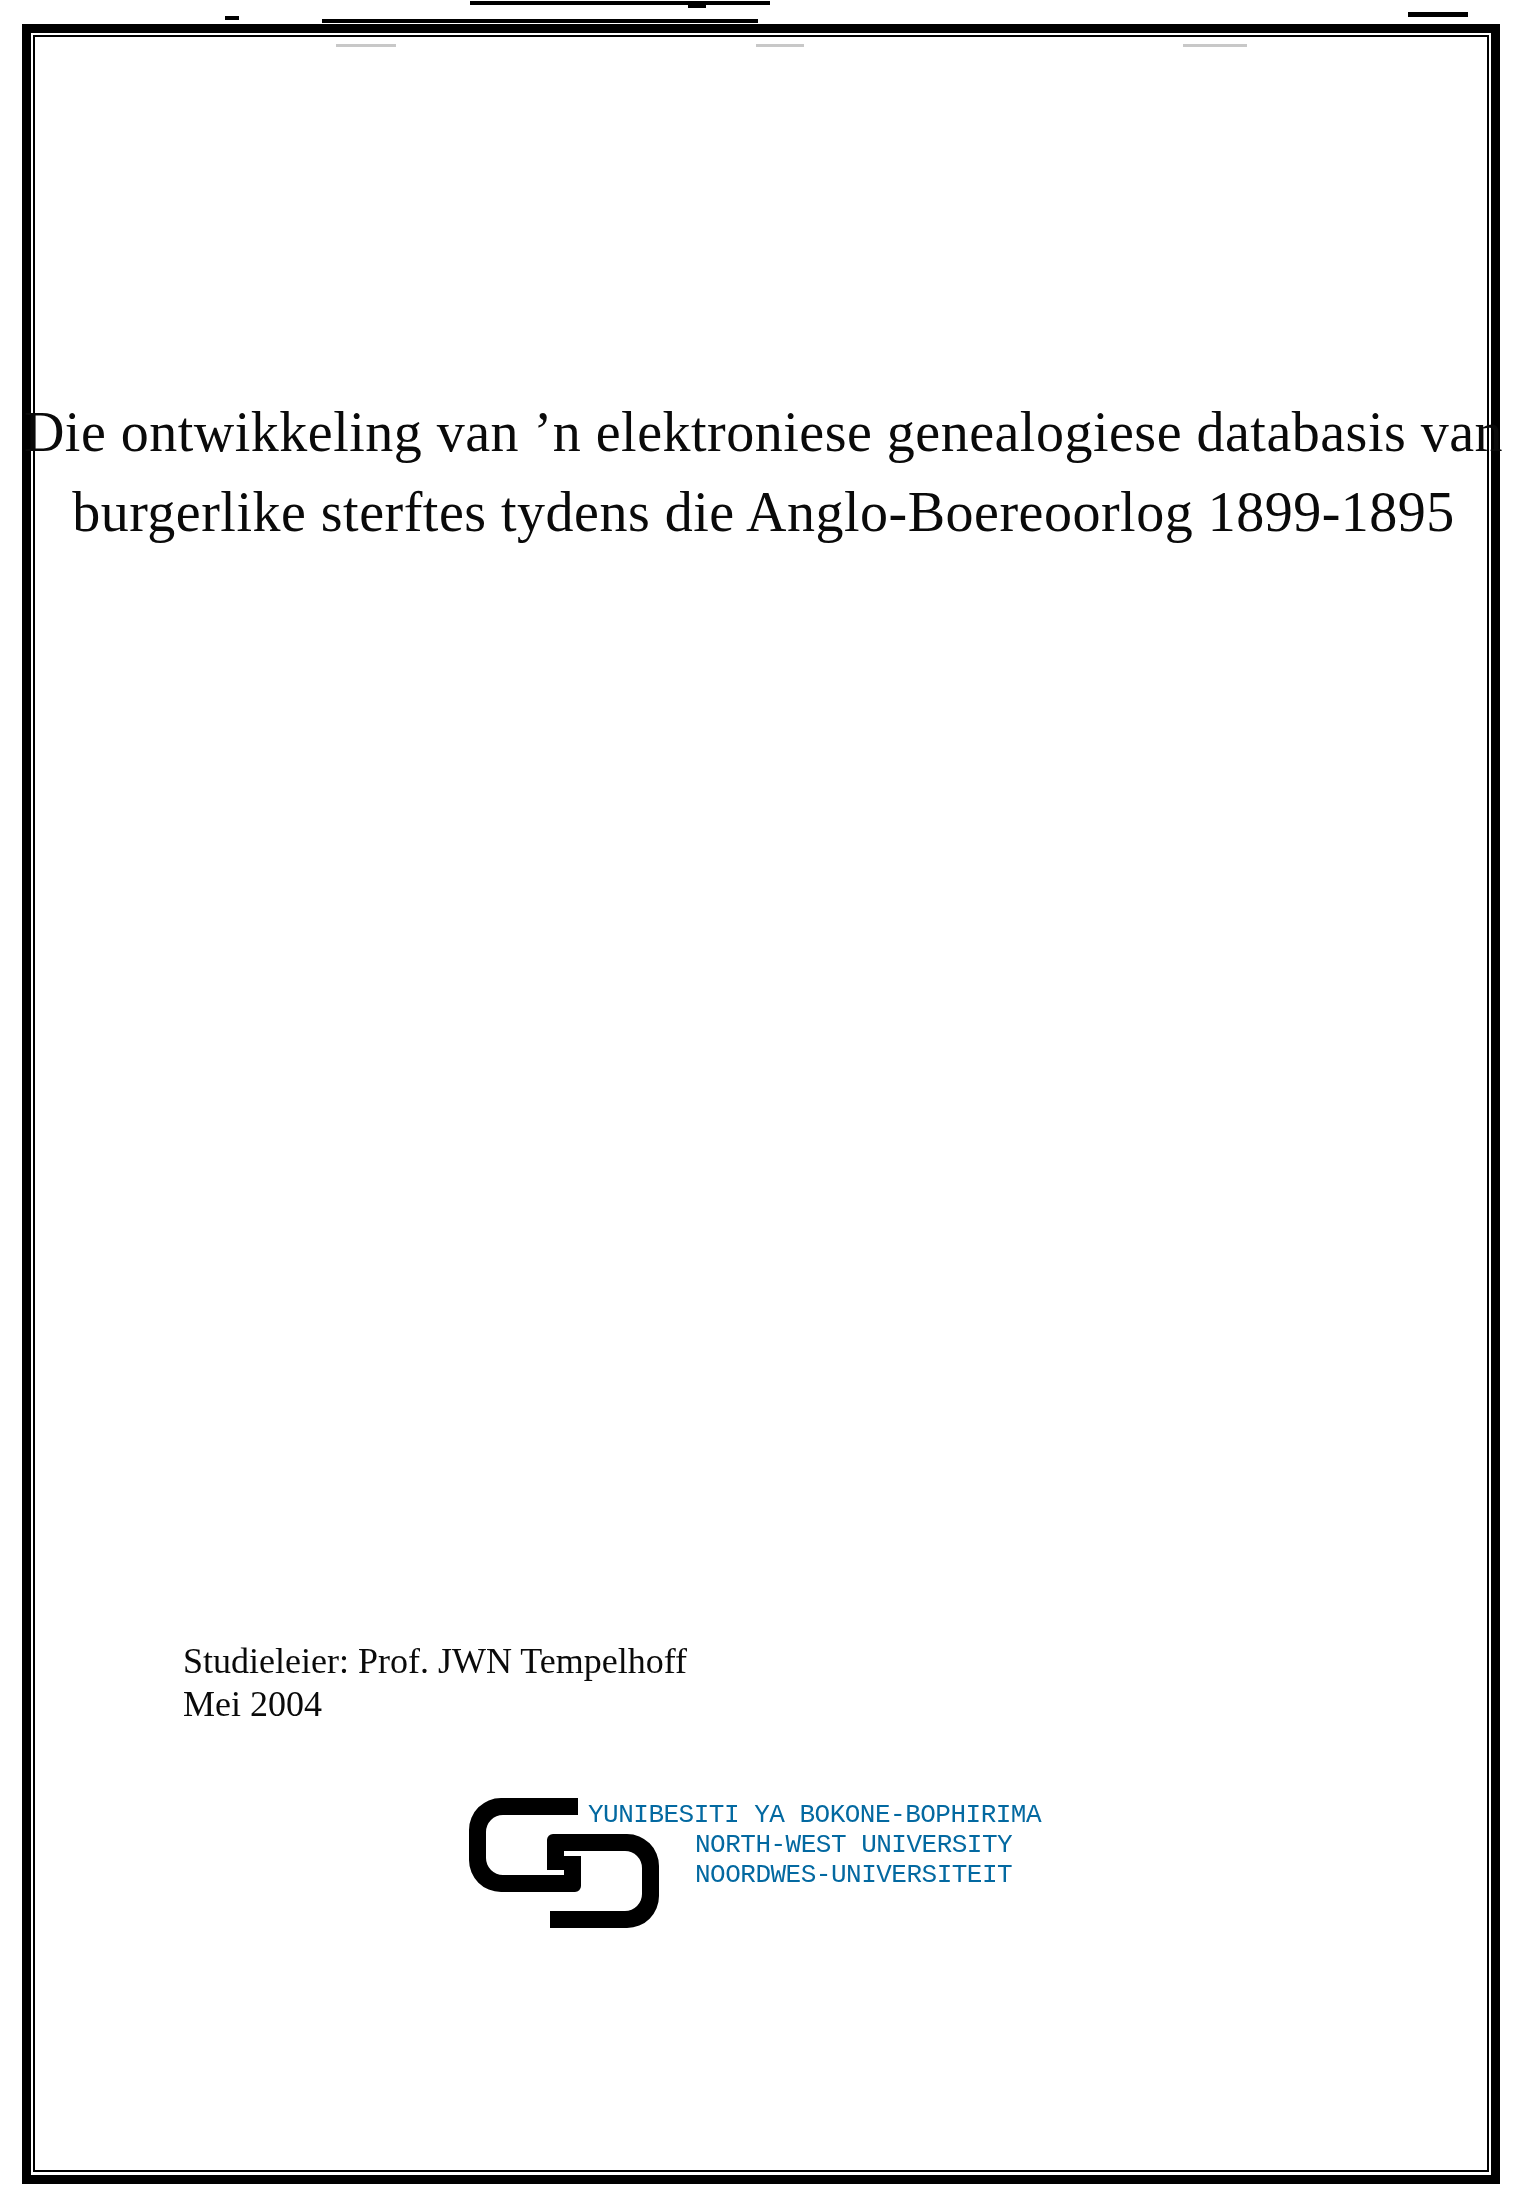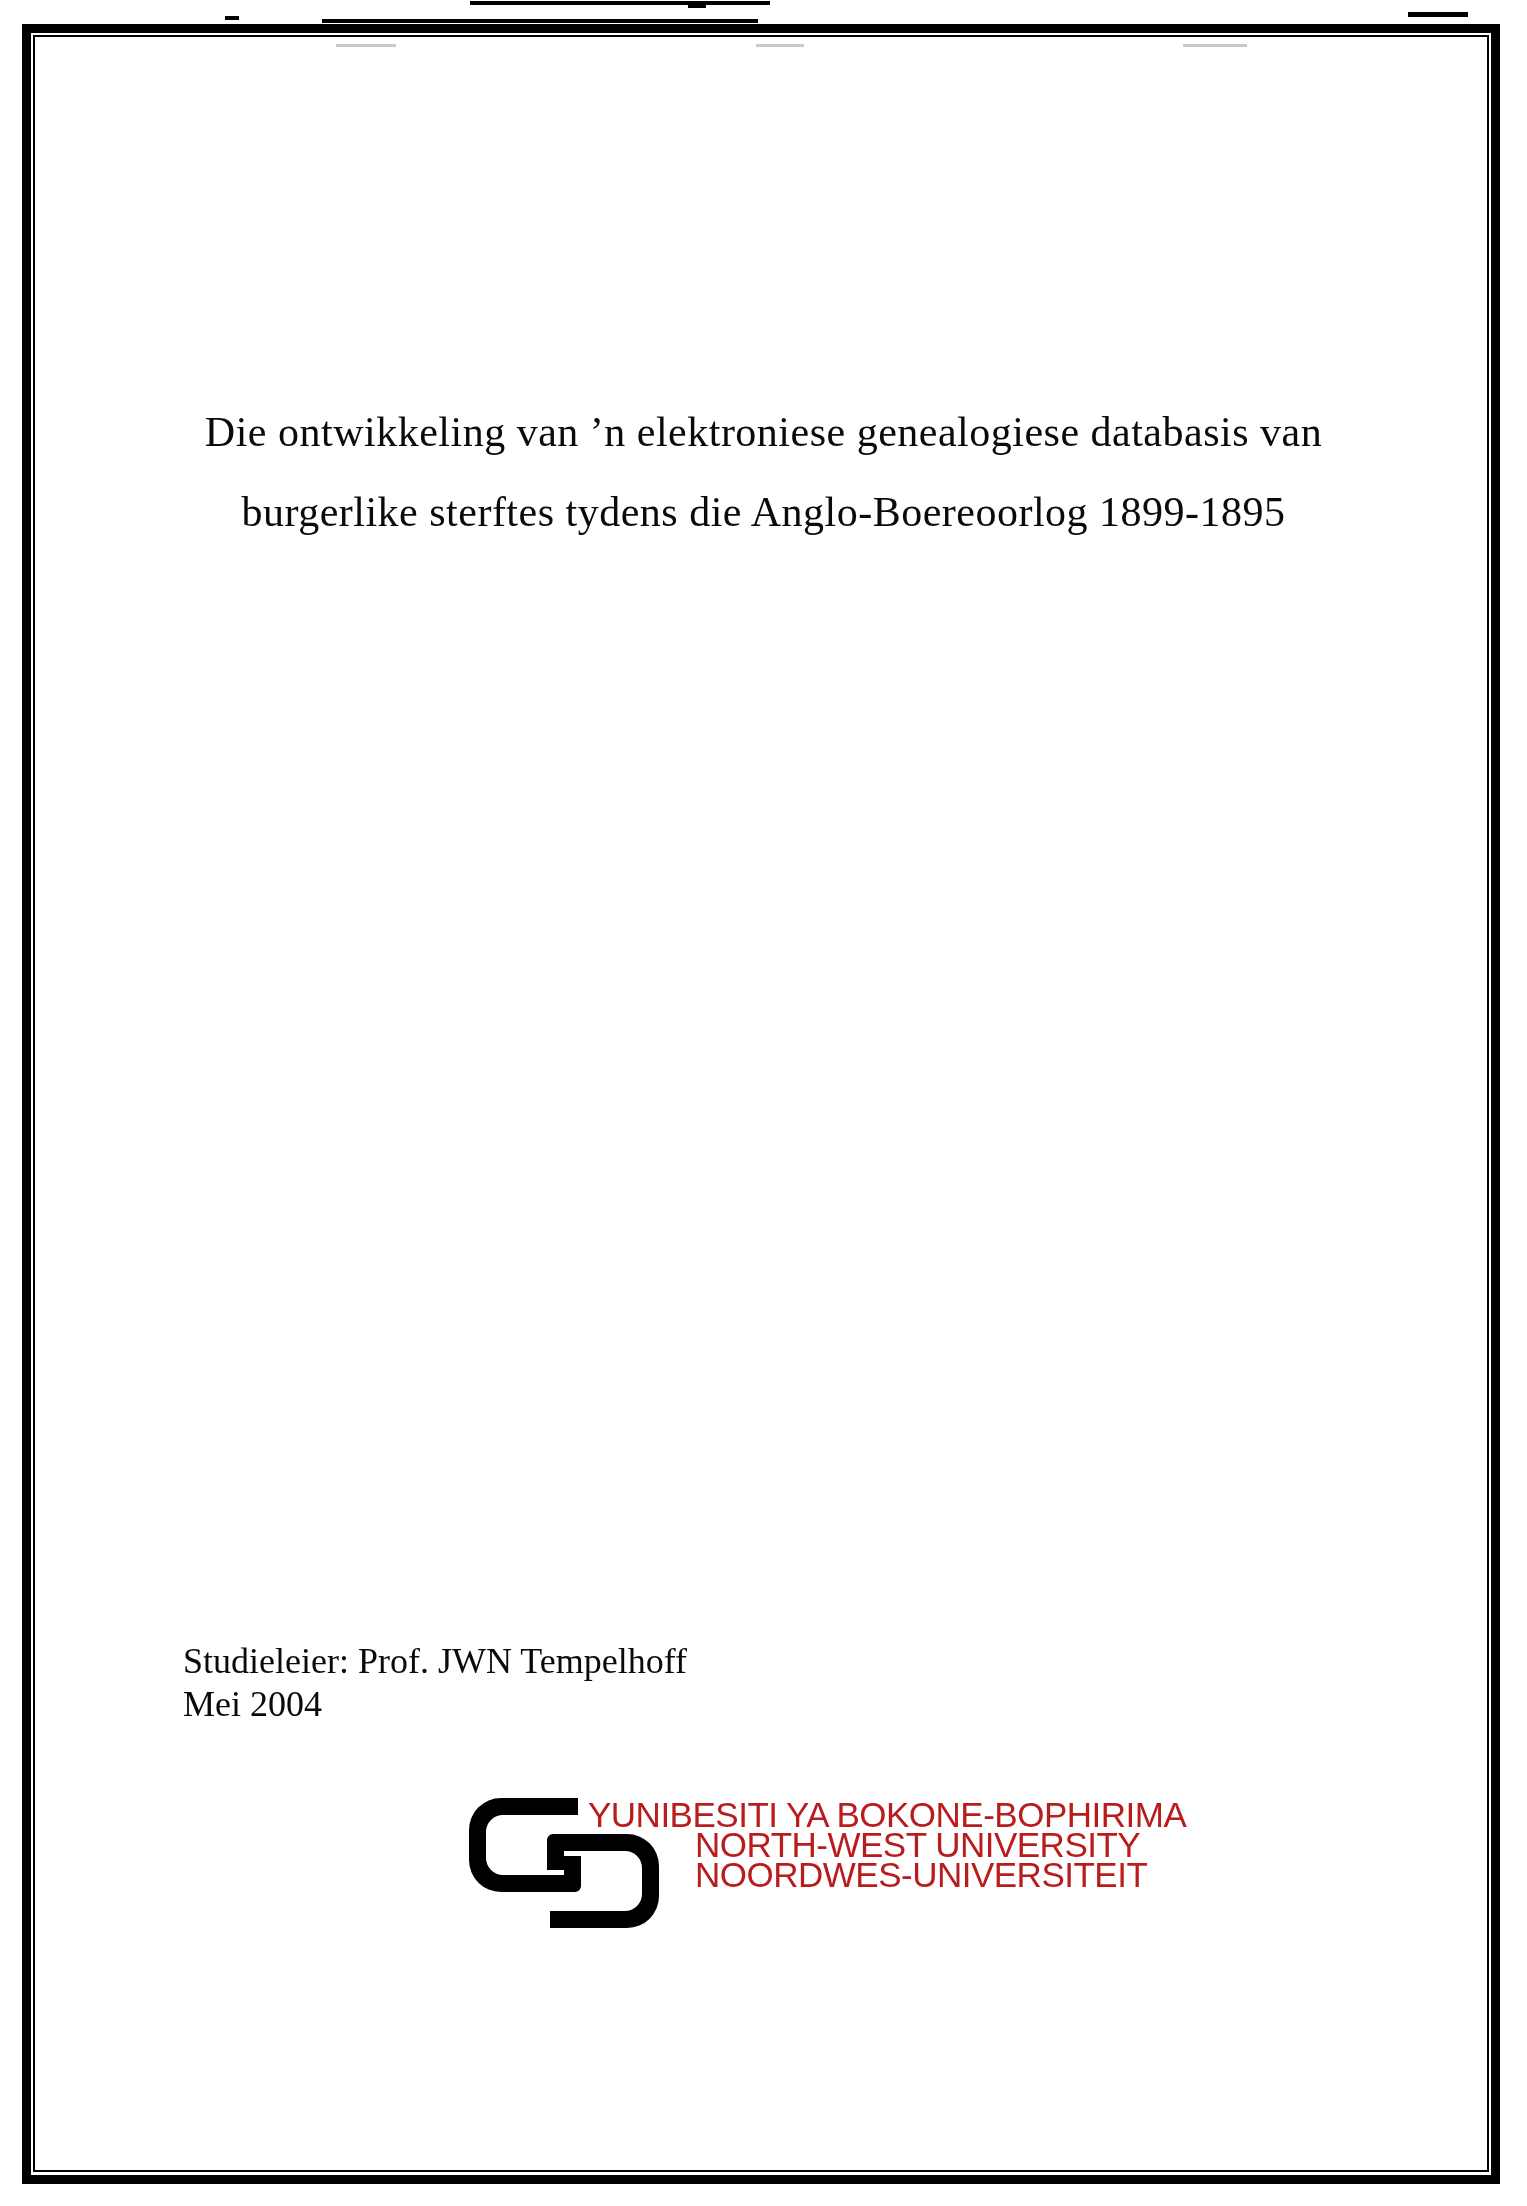--- a/index.html
+++ b/index.html
@@ -16,21 +16,21 @@
   .frame-inner {
     position:absolute; left:33px; top:35px; width:1456px; height:2137px;
     border:2px solid #000; box-sizing:border-box;
   }
   
   .artifact { position:absolute; background:#000; }
   .artifact.gray { background:#9a9a9a; opacity:.55; }
   
   .title-block {
     position:absolute; left:0; right:0; top:392px;
-    text-align:center; font-size:42px; line-height:80px;
+    text-align:center; font-size:56px; line-height:80px;
     letter-spacing:.5px; white-space:nowrap;
   }
   .byline-block {
     position:absolute; left:0; right:0; top:798px;
     text-align:center; font-size:37px; line-height:42px;
   }
   .author-block {
     position:absolute; left:0; right:0; top:955px;
     text-align:center; font-size:41px; line-height:46px; white-space:nowrap;
   }
@@ -41,23 +41,23 @@
   .statement-block .justify-line { text-align:justify; text-align-last:justify; }
   .statement-block i { font-style:italic; }
   .supervisor-block {
     position:absolute; left:183px; top:1640px;
     font-size:36px; line-height:43px;
   }
   
   .logo-mark { position:absolute; left:468px; top:1798px; }
   .logo-text {
     position:absolute; left:588px; top:1800px;
-    font-family:Liberation Sans, sans-serif;
-    font-size:35px; line-height:30px; letter-spacing:-0.5px;
-    color:#b91c1c; white-space:nowrap;
+    font-family:Liberation Mono, monospace;
+    font-size:26px; line-height:30px; letter-spacing:-0.5px;
+    color:#0369a1; white-space:nowrap;
   }
   .logo-text .indent { margin-left:107px; }
 </style>
 </head>
 <body>
 
 <div id="page">
 
   <div class="artifact" style="left:470px; top:1px;  width:300px; height:4px;"></div>
   <div class="artifact" style="left:322px; top:19px; width:436px; height:4px;"></div>

